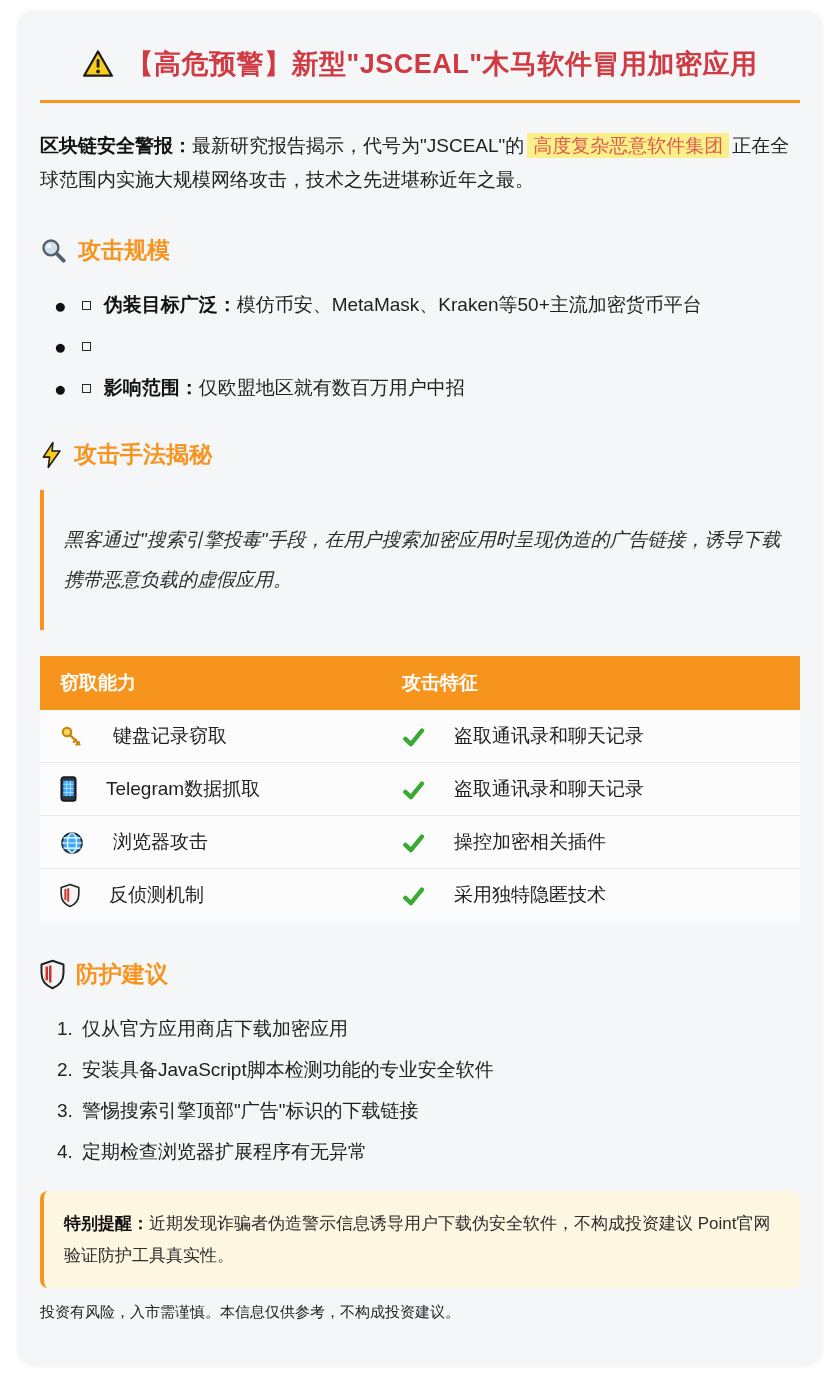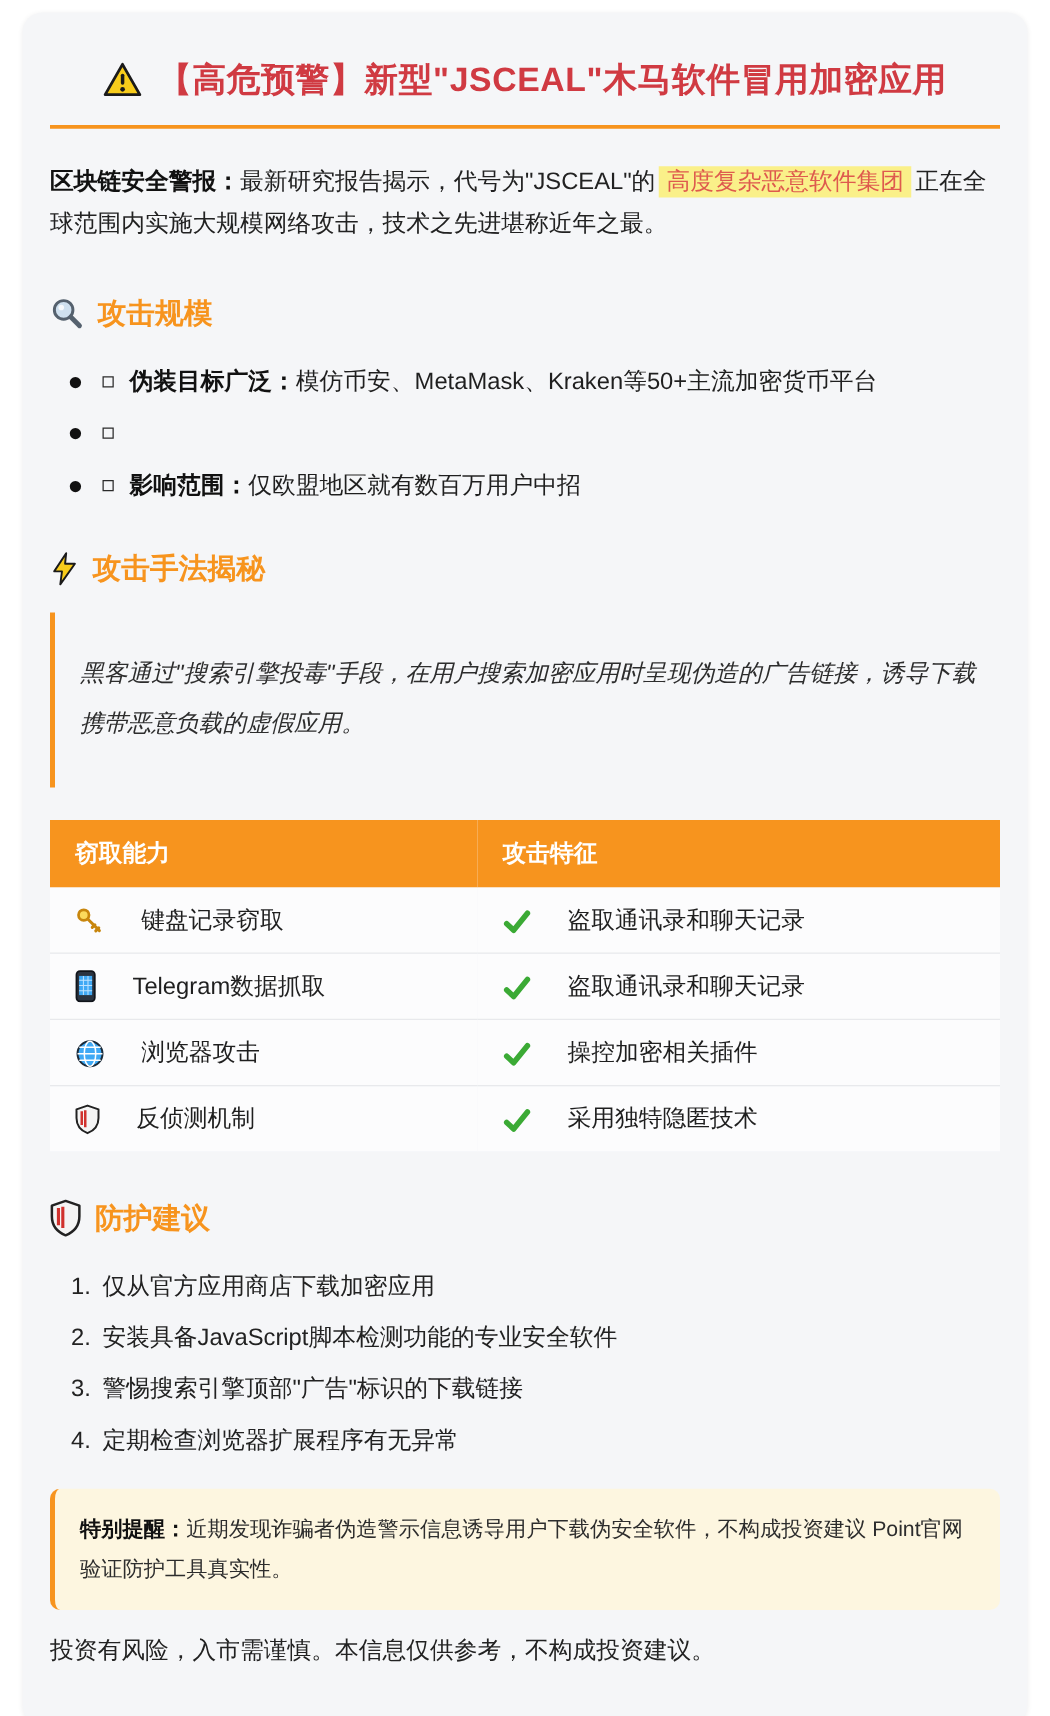--- a/index.html
+++ b/index.html
@@ -34,21 +34,21 @@
   table.cap tr:last-child td{border-bottom:none;}
   .cell{display:flex;align-items:flex-end;gap:29px;}
   
   .steps{margin:26px 0 0;padding:0 0 0 38px;font-size:19px;color:#222;}
   .steps li{margin-bottom:15px;padding-left:4px;}
   
   .notice{background:#fdf6e0;border-left:4px solid #f7941e;border-radius:8px;margin-top:26px;
           padding:17px 20px;font-size:17px;line-height:1.85;color:#2d2d2d;}
   .notice .lbl{font-weight:bold;color:#111;}
   
-  .disclaimer{font-size:19px;color:#222;}
+  .disclaimer{font-size:15px;color:#222;}
   svg{flex:none;display:block;}
 </style>
 </head>
 <body>
 
 <div class="card">
 
   <div class="title-row">
     <span>
       <svg width="32" height="32" viewBox="0 0 24 24">

